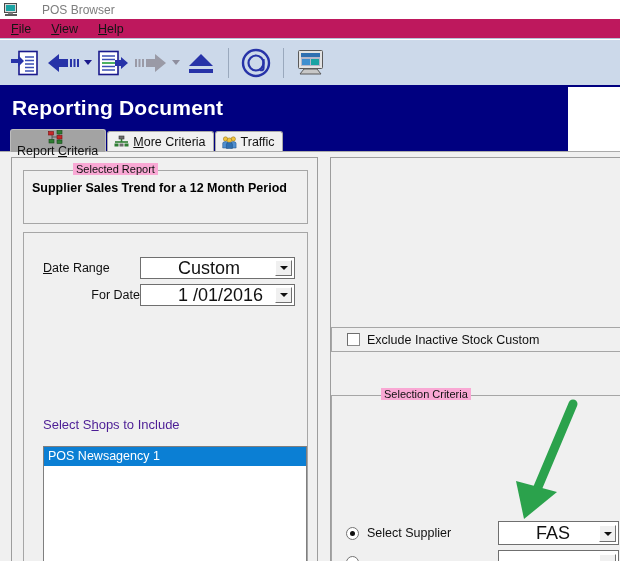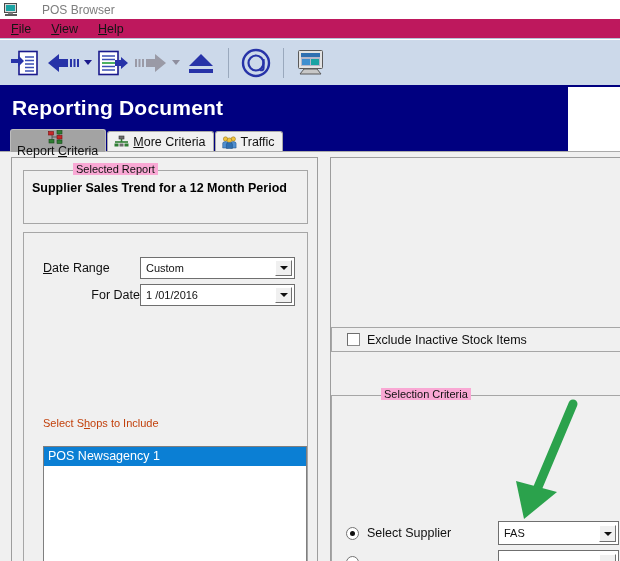--- a/index.html
+++ b/index.html
@@ -241,25 +241,26 @@
   .combo {
     position: relative;
     background: #ffffff;
     border: 1px solid #6f6f6f;
     box-sizing: border-box;
     height: 22px;
     display: flex;
     align-items: center;
   }
   .combo .combo-value {
-    font-size: 11px;
+    font-size: 18px;
     color: #111111;
     padding-left: 5px;
     white-space: nowrap;
     overflow: hidden;
+    margin-left: 32px;
   }
   .combo .combo-btn {
     position: absolute;
     right: 2px; top: 2px;
     width: 17px; height: 16px;
     background: #f0f0f0;
     border: 1px solid #707070;
     border-top-color: #ffffff;
     border-left-color: #ffffff;
     box-sizing: border-box;
@@ -271,22 +272,22 @@
     width: 0; height: 0;
     border-left: 4px solid transparent;
     border-right: 4px solid transparent;
     border-top: 4px solid #101010;
   }
 
   
   #shops-label {
     position: absolute;
     left: 19px; top: 184px;
-    font-size: 11px;
-    color: #c2410c;
+    font-size: 13px;
+    color: #4c1d95;
   }
   #shops-label .acc { text-decoration: underline; }
   #shops-listbox {
     position: absolute;
     left: 19px; top: 213px;
     width: 264px; height: 120px;
     background: #ffffff;
     border: 1px solid #7f7f7f;
     box-sizing: border-box;
     overflow: hidden;
@@ -584,21 +585,21 @@
       </div>
 
     </div>
   </div>
 
   <div id="right-panel">
 
     <div id="exclude-panel">
       <div class="checkbox-row">
         <span class="checkbox-box"></span>
-        <span class="checkbox-label">Exclude Inactive Stock Items</span>
+        <span class="checkbox-label">Exclude Inactive Stock Custom</span>
       </div>
     </div>
 
     <div class="groupbox" id="grp-selection-criteria">
       <span class="legend">Selection Criteria</span>
 
       <div class="radio-row" style="left:14px; top:125px;">
         <span class="radio-circle checked"></span>
         <span class="radio-label" style="width:131px;">Select Supplier</span>
         <span class="combo" style="width:121px; height:24px;">

